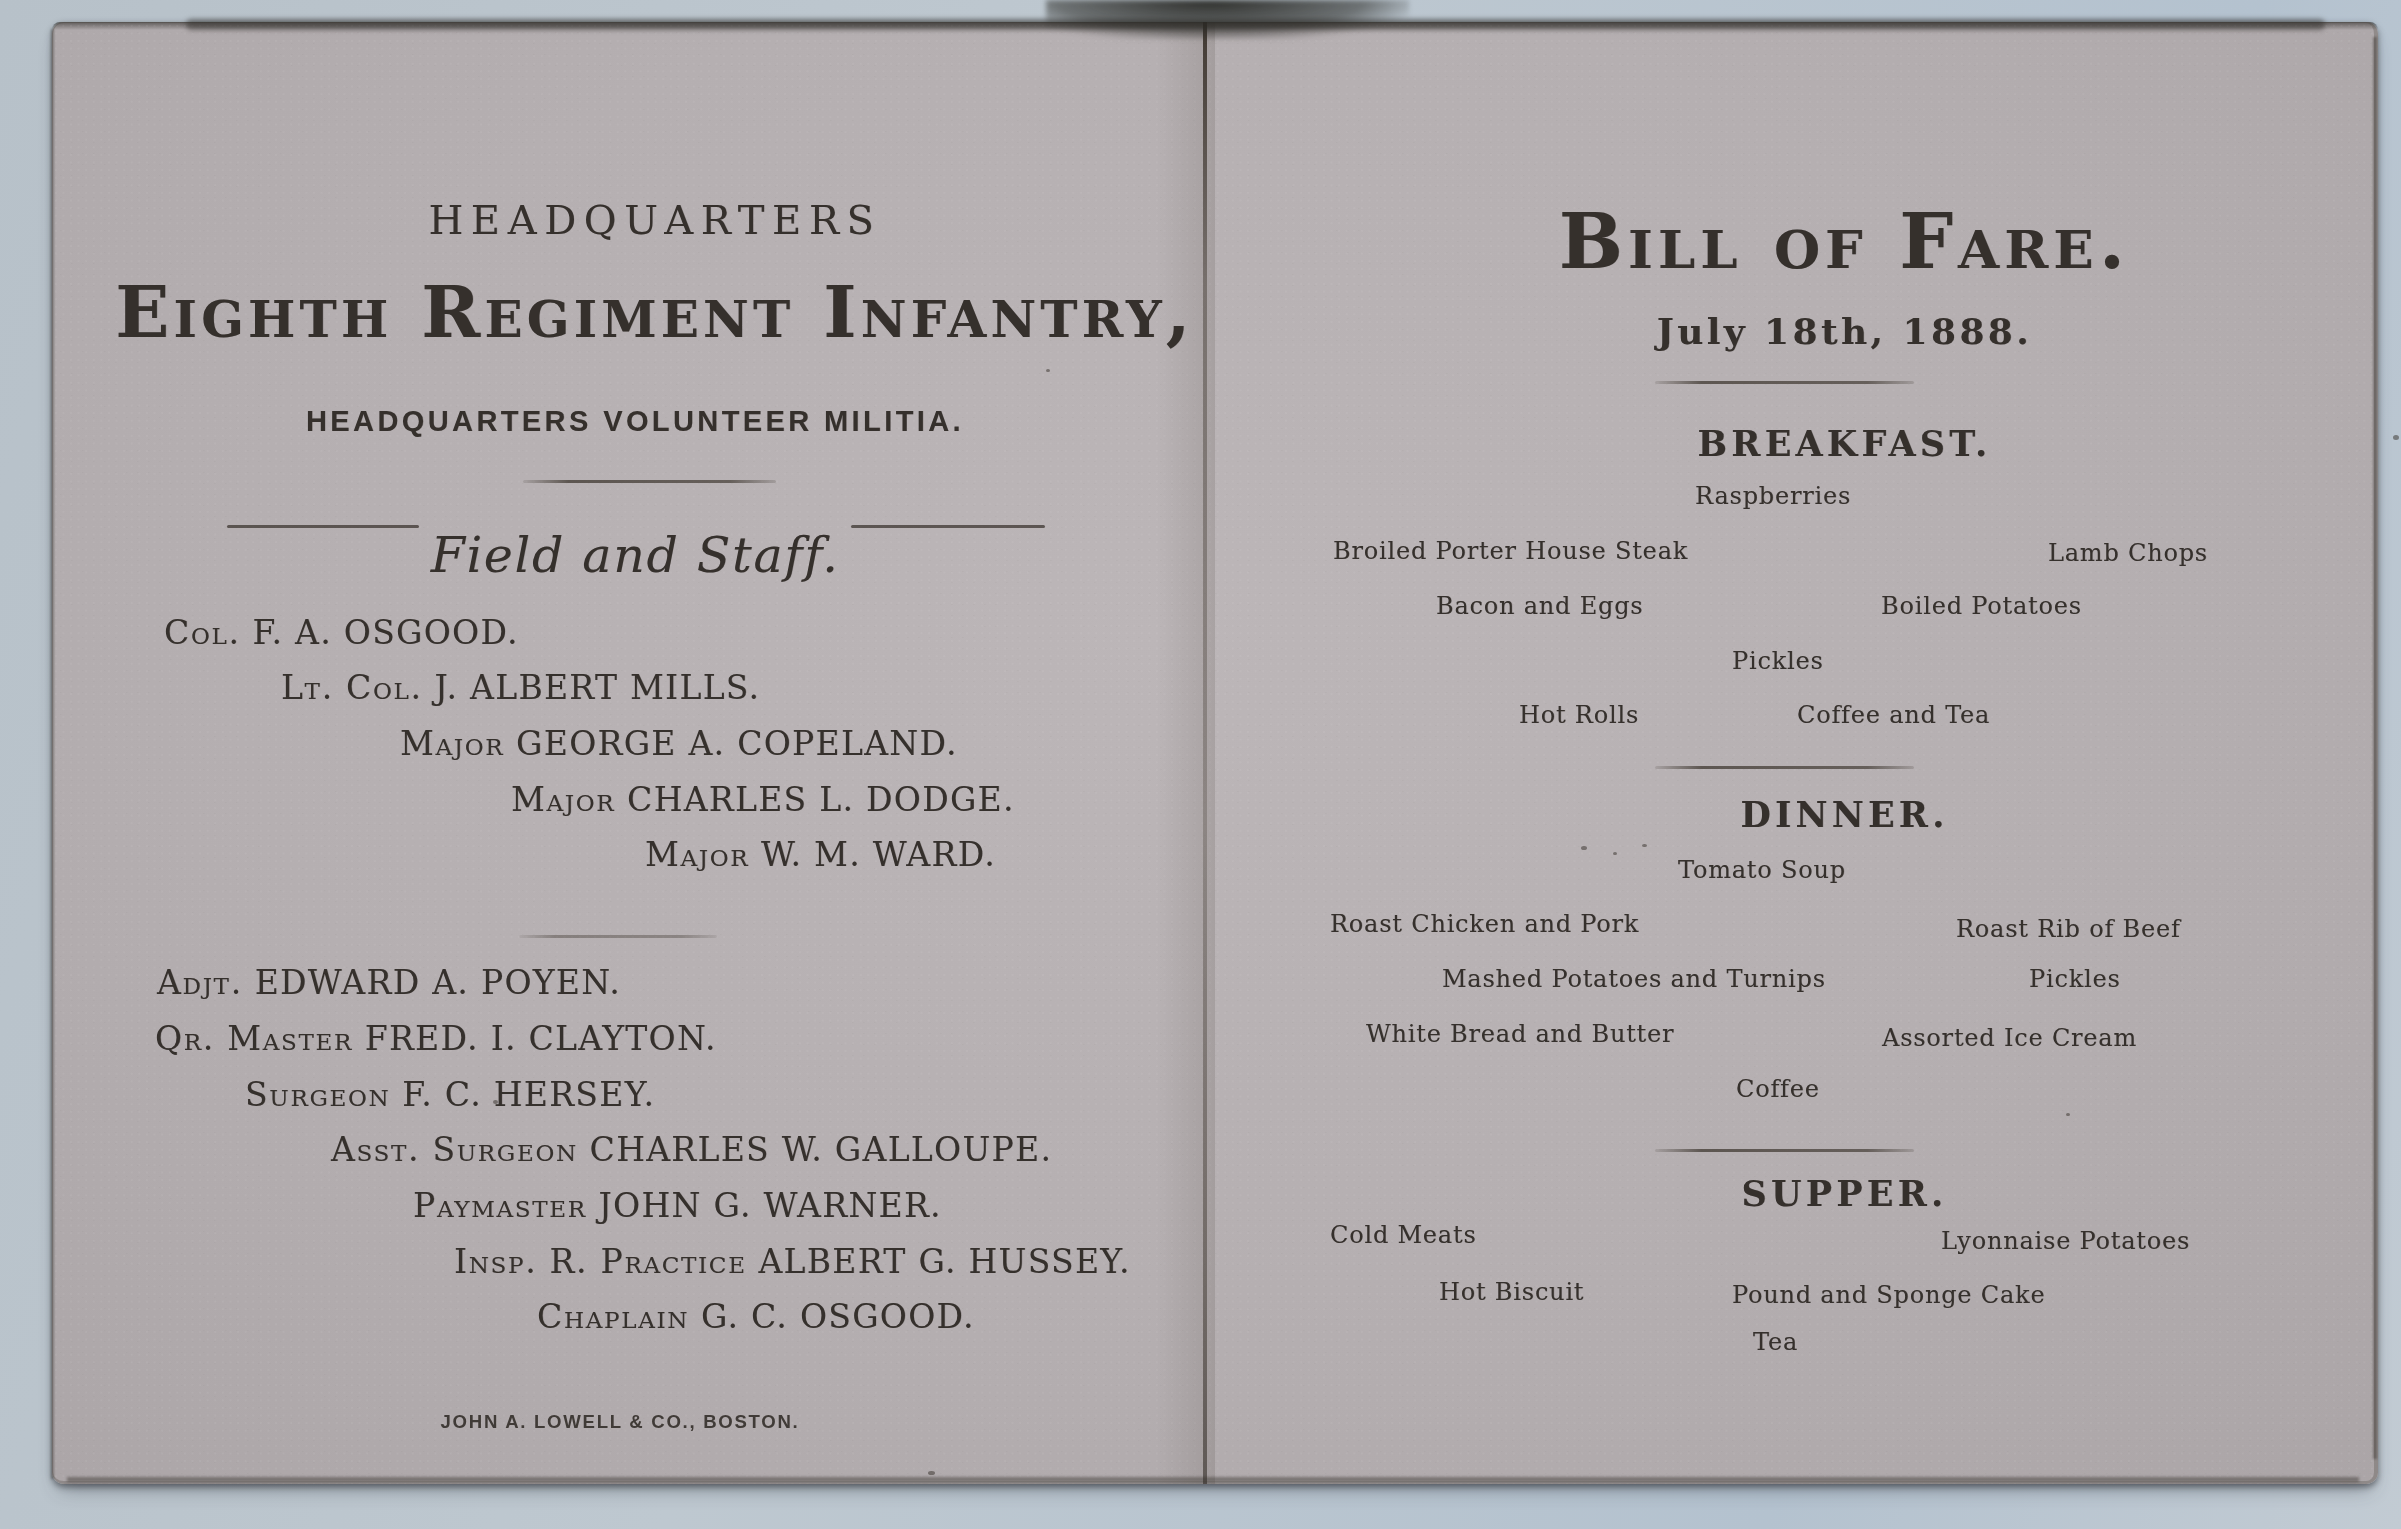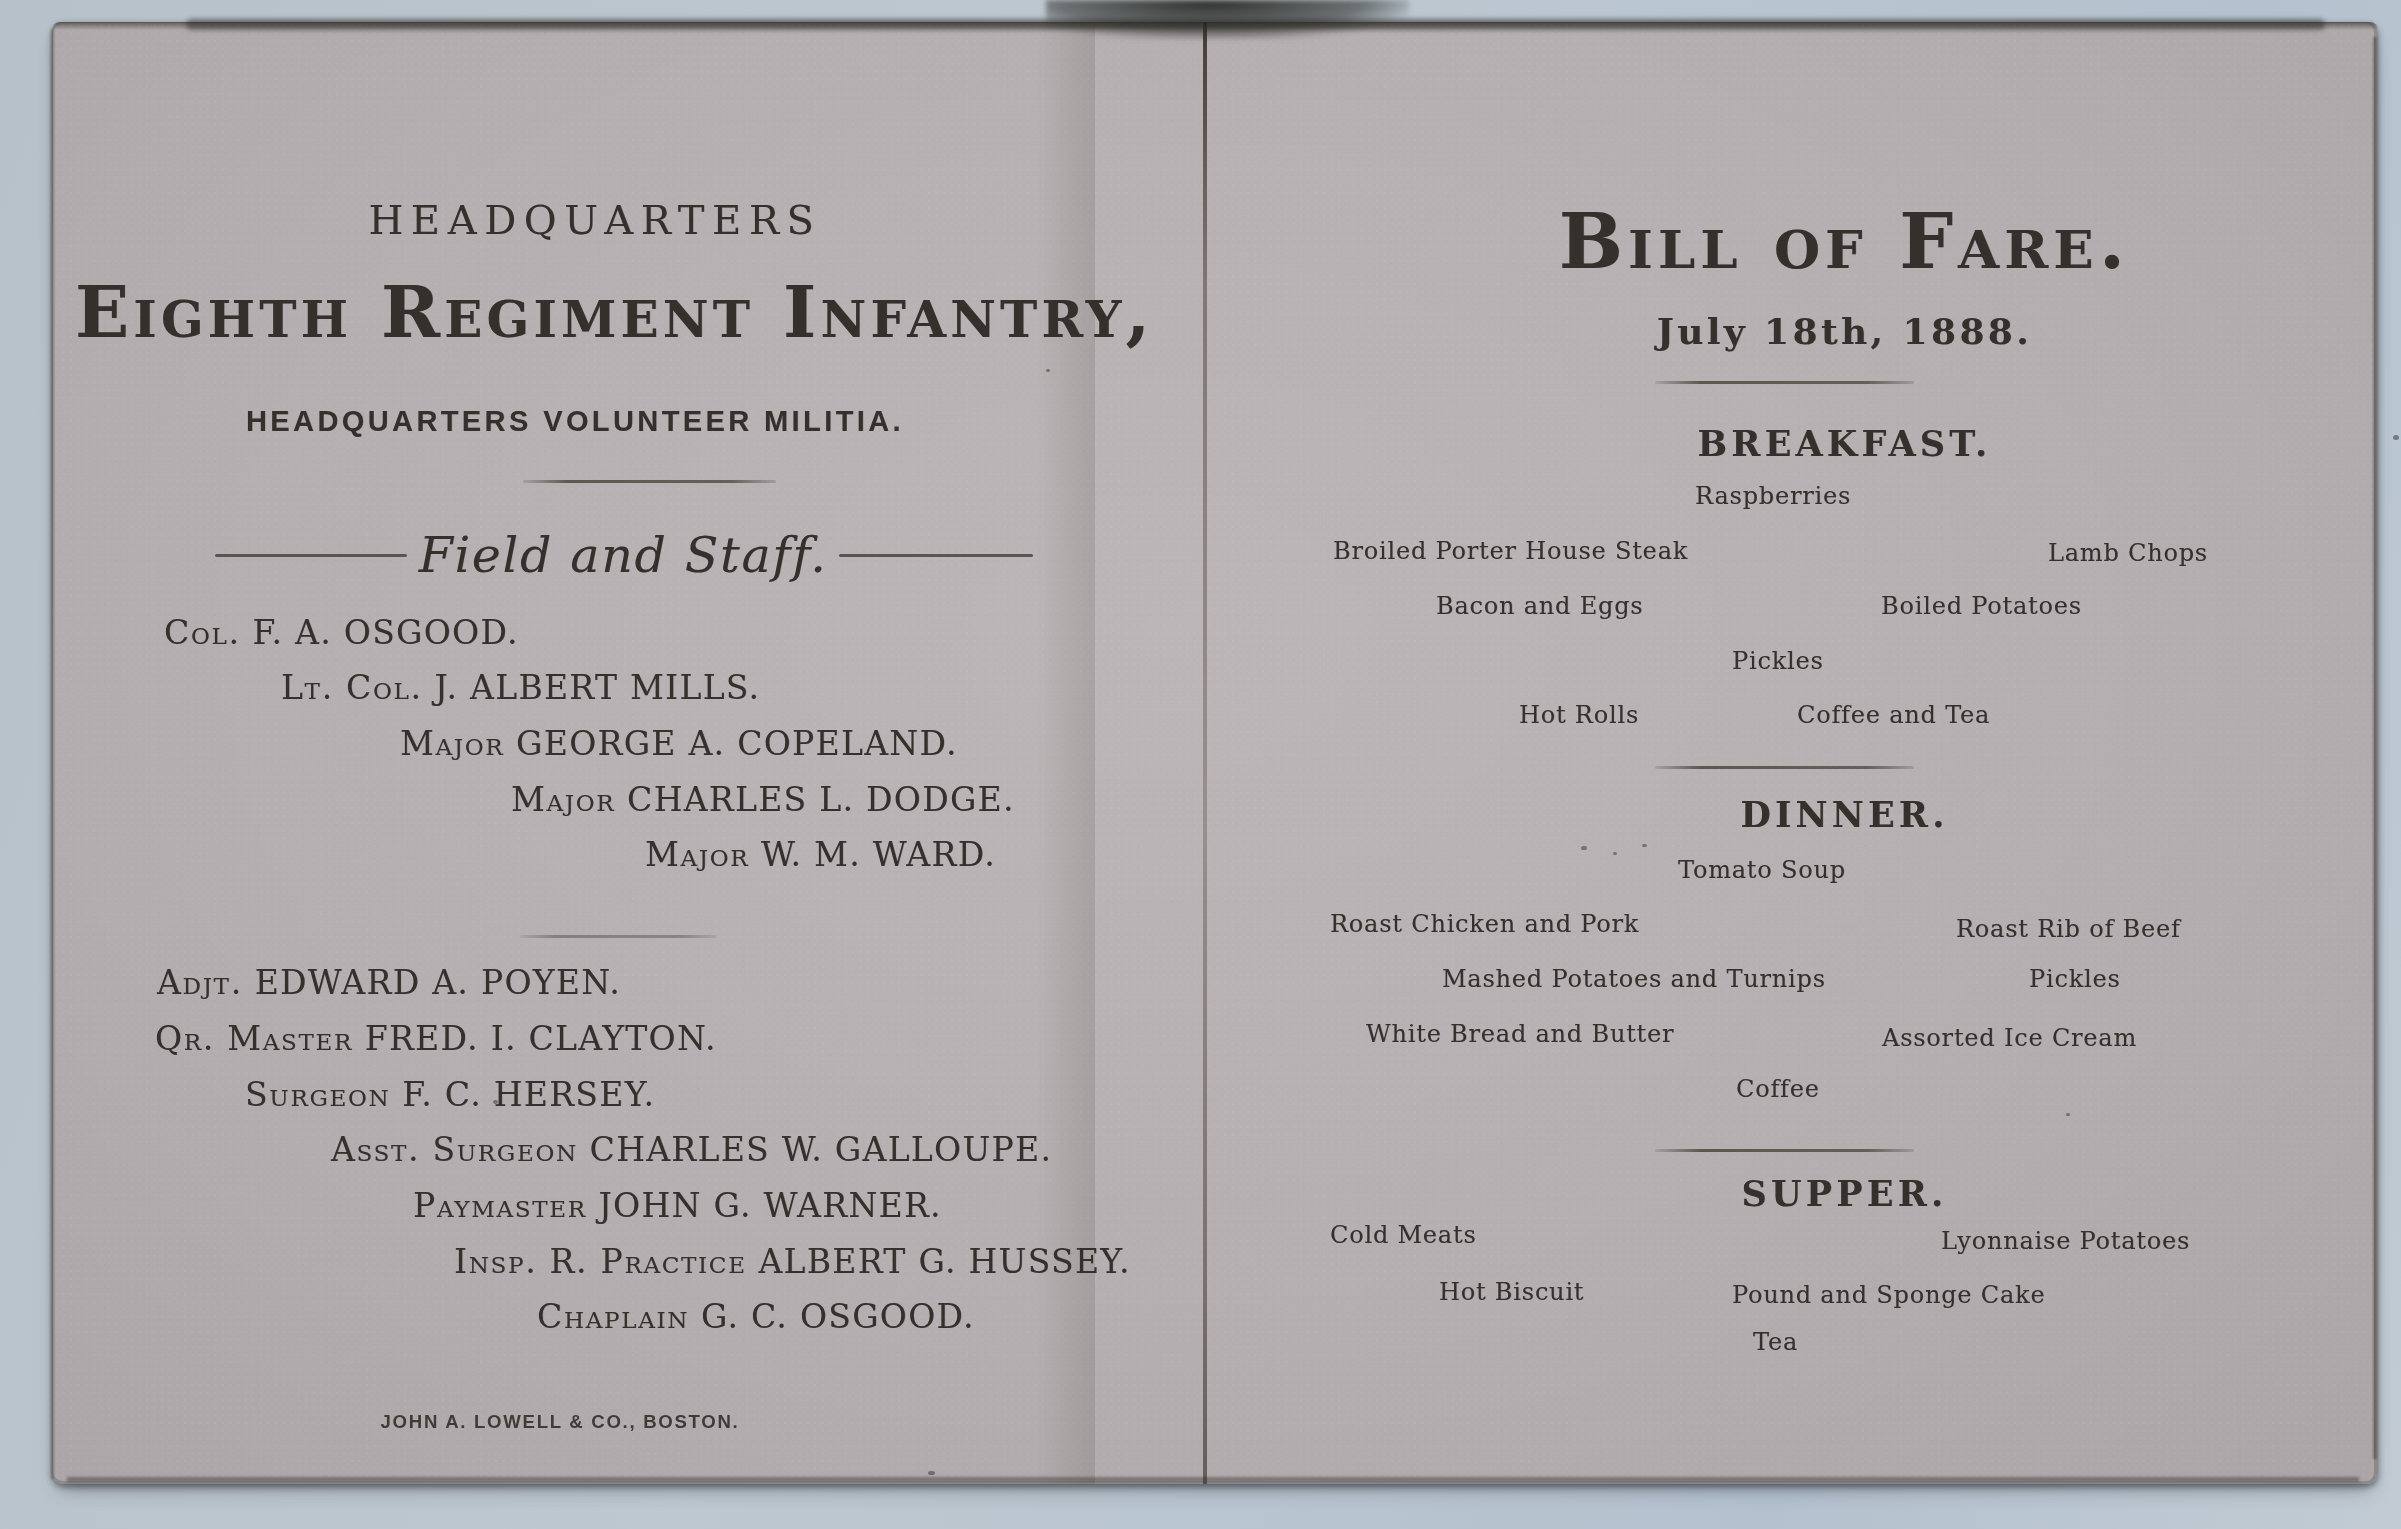--- a/index.html
+++ b/index.html
@@ -25,36 +25,36 @@
   .fold-notch{position:absolute;left:1046px;top:0;width:363px;height:39px;filter:blur(2.5px);
         background:radial-gradient(ellipse at 45% 0%, rgba(38,38,34,.95), rgba(44,44,40,.55) 55%, rgba(44,44,40,0) 78%);}
   .top-band{position:absolute;left:186px;right:76px;top:18.6px;height:11px;border-radius:6.7px;
         background:rgba(44,42,38,.5);filter:blur(2.5px);}
   .bottom-line{position:absolute;left:67px;right:42px;top:1477px;height:5px;background:rgba(48,44,40,.45);filter:blur(1.7px);}
   .right-line{position:absolute;left:2373px;top:37px;height:1422px;width:4.2px;background:rgba(52,48,44,.42);filter:blur(0.8px);}
   .left-line{position:absolute;left:51px;top:29px;height:1450px;width:2.5px;background:rgba(56,52,48,.4);filter:blur(0.8px);}
   .speck{position:absolute;background:rgba(52,46,40,.5);border-radius:50%;filter:blur(0.4px);}
   
   .page{position:absolute;top:22px;height:1462px;}
-  .page-left{left:55px;width:1040px;}
+  .page-left{left:55px;width:1160px;}
   .page-right{left:1207px;width:1275px;}
   .fold-shade{position:absolute;right:0;top:0;bottom:0;width:59px;
         background:linear-gradient(90deg, rgba(70,62,54,0), rgba(70,62,54,.16));}
   .ink{color:#35302c;text-shadow:0.4px 0.4px 0 rgba(53,48,44,.3);}
   .ctr{position:absolute;left:0;right:0;text-align:center;white-space:nowrap;}
   
   .hq{top:174px;font-size:40px;line-height:49px;letter-spacing:7.6px;transform:translateX(20px);}
   .regiment{top:250px;font-size:71px;line-height:81px;font-weight:bold;font-variant:small-caps;
         letter-spacing:4.2px;transform:translateX(20px);}
   .militia{top:381px;font-family:"Liberation Sans",sans-serif;font-weight:bold;font-size:29px;
         line-height:37px;letter-spacing:3.4px;}
   .rule{position:absolute;height:2.5px;border-radius:1.7px;
         background:linear-gradient(90deg, rgba(70,63,56,.15), rgba(70,63,56,.8) 18%, rgba(70,63,56,.72) 82%, rgba(70,63,56,.2));}
   .rule-a{left:468px;top:458px;width:253px;}
-  .fs-row{position:absolute;left:160px;right:101px;top:503px;height:61px;display:flex;align-items:center;}
+  .fs-row{position:absolute;left:172px;right:101px;top:503px;height:61px;display:flex;}
   .fs-dash{flex:none;height:2.5px;background:rgba(60,54,48,.75);border-radius:1.7px;}
   .fs-dash.l{width:192px;}
   .fs-dash.r{width:194px;}
   .fs-title{flex:none;margin:0 11.8px;font-style:italic;font-size:49px;line-height:61px;letter-spacing:1.7px;}
   .officer{position:absolute;font-size:33px;line-height:44px;letter-spacing:0.8px;white-space:nowrap;}
   .officer .t{font-variant:small-caps;letter-spacing:1.7px;margin-right:11.8px;}
   .officer .n{letter-spacing:1.3px;}
   .divider{left:464px;top:913px;width:198px;opacity:.55;}
   .printer{top:1387px;font-family:"Liberation Sans",sans-serif;font-weight:bold;font-size:18.6px;
         line-height:25px;letter-spacing:1.7px;color:#403b37;transform:translateX(-15px);}

